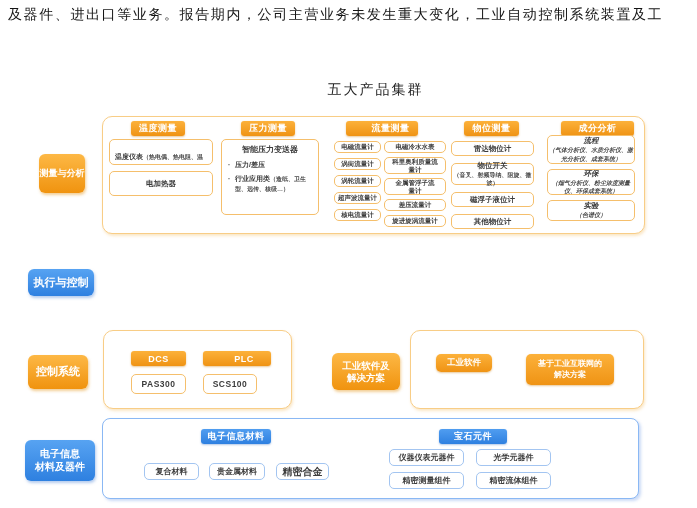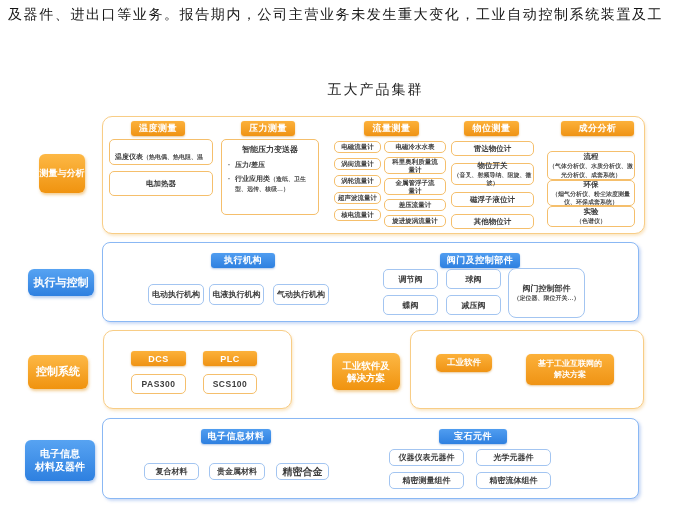--- a/index.html
+++ b/index.html
@@ -59,21 +59,21 @@
     </div>
     <div class="box o abs" style="left:6px;top:54px;width:104px;height:25px;font-size:7.5px;">电加热器</div>
 
     <div class="hdr o" style="left:138px;top:4px;width:54px;">压力测量</div>
     <div class="box o abs" style="left:118px;top:22px;width:98px;height:76px;justify-content:flex-start;align-items:stretch;">
       <div class="pb-title">智能压力变送器</div>
       <div class="bullet"><span>压力/差压</span></div>
       <div class="bullet"><span>行业应用类</span><span class="note">（造纸、卫生型、远传、核级…）</span></div>
     </div>
 
-    <div class="hdr o" style="left:261px;top:4px;width:55px;">流量测量</div>
+    <div class="hdr o" style="left:243px;top:4px;width:55px;padding-left:17px;">流量测量</div>
     <div class="vcol" style="left:231px;top:24px;width:47px;gap:5px;">
       <div class="box o" style="height:12px;font-size:6.5px;">电磁流量计</div>
       <div class="box o" style="height:12px;font-size:6.5px;">涡街流量计</div>
       <div class="box o" style="height:12px;font-size:6.5px;">涡轮流量计</div>
       <div class="box o" style="height:12px;font-size:6.5px;">超声波流量计</div>
       <div class="box o" style="height:12px;font-size:6.5px;">核电流量计</div>
     </div>
     <div class="vcol" style="left:281px;top:24px;width:62px;gap:4px;">
       <div class="box o" style="height:12px;font-size:6.5px;">电磁冷水水表</div>
       <div class="box o" style="height:17px;font-size:6.5px;line-height:1.2;padding:0 6px;">科里奥利质量流量计</div>
@@ -87,61 +87,45 @@
       <div class="box o" style="height:15px;font-size:7.5px;">雷达物位计</div>
       <div class="box o" style="height:22px;">
         <span style="font-size:7.5px;">物位开关</span>
         <span class="note">（音叉、射频导纳、阻旋、微波）</span>
       </div>
       <div class="box o" style="height:15px;font-size:7.5px;">磁浮子液位计</div>
       <div class="box o" style="height:15px;font-size:7.5px;">其他物位计</div>
     </div>
 
     <div class="hdr o" style="left:458px;top:4px;width:73px;">成分分析</div>
-    <div class="vcol" style="left:444px;top:34px;width:88px;">
+    <div class="vcol" style="left:444px;top:18px;width:88px;gap:5px;font-style:italic;">
       <div class="box o" style="height:29px;">
         <span style="font-size:7.5px;">流程</span>
         <span class="note">（气体分析仪、水质分析仪、激光分析仪、成套系统）</span>
       </div>
       <div class="box o" style="height:26px;">
         <span style="font-size:7.5px;">环保</span>
         <span class="note">（烟气分析仪、粉尘浓度测量仪、环保成套系统）</span>
       </div>
       <div class="box o" style="height:21px;">
         <span style="font-size:7.5px;">实验</span>
         <span class="note">（色谱仪）</span>
       </div>
     </div>
   </div>
 
   <div class="side-label b" style="left:28px;top:269px;width:66px;height:27px;font-size:11px;">执行与控制</div>
 
-  <div class="panel b" style="left:102px;top:242px;width:535px;height:78px;">
-    <div class="hdr b" style="left:108px;top:10px;width:64px;">执行机构</div>
-    <div class="box b abs" style="left:45px;top:41px;width:56px;height:21px;font-size:8px;">电动执行机构</div>
-    <div class="box b abs" style="left:106px;top:41px;width:55px;height:21px;font-size:8px;">电液执行机构</div>
-    <div class="box b abs" style="left:170px;top:41px;width:56px;height:21px;font-size:8px;">气动执行机构</div>
-
-    <div class="hdr b" style="left:337px;top:10px;width:80px;">阀门及控制部件</div>
-    <div class="box b abs" style="left:280px;top:26px;width:55px;height:20px;font-size:8px;">调节阀</div>
-    <div class="box b abs" style="left:343px;top:26px;width:55px;height:20px;font-size:8px;">球阀</div>
-    <div class="box b abs" style="left:280px;top:52px;width:55px;height:20px;font-size:8px;">蝶阀</div>
-    <div class="box b abs" style="left:343px;top:52px;width:55px;height:20px;font-size:8px;">减压阀</div>
-    <div class="box b abs" style="left:405px;top:25px;width:77px;height:50px;border-radius:8px;">
-      <span style="font-size:8px;">阀门控制部件</span>
-      <span class="note">（定位器、限位开关…）</span>
-    </div>
-  </div>
 
   <div class="side-label o" style="left:28px;top:355px;width:60px;height:34px;font-size:11px;">控制系统</div>
 
   <div class="panel o" style="left:103px;top:330px;width:187px;height:77px;">
     <div class="hdr o" style="left:27px;top:20px;width:55px;">DCS</div>
     <div class="box o abs" style="left:27px;top:43px;width:55px;height:20px;font-size:8.5px;letter-spacing:.5px;">PAS300</div>
-    <div class="hdr o" style="left:99px;top:20px;width:54px;">PLC</div>
+    <div class="hdr o" style="left:99px;top:20px;width:54px;padding-left:14px;">PLC</div>
     <div class="box o abs" style="left:99px;top:43px;width:54px;height:20px;font-size:8.5px;letter-spacing:.5px;">SCS100</div>
   </div>
 
   <div class="side-label o two-line" style="left:332px;top:353px;width:68px;height:37px;font-size:9.5px;">工业软件及
 解决方案</div>
 
   <div class="panel o" style="left:410px;top:330px;width:232px;height:77px;">
     <div class="obtn" style="left:25px;top:23px;width:56px;height:18px;font-size:8.5px;">工业软件</div>
     <div class="obtn two-line" style="left:115px;top:23px;width:88px;height:31px;font-size:8px;">基于工业互联网的
 解决方案</div>

